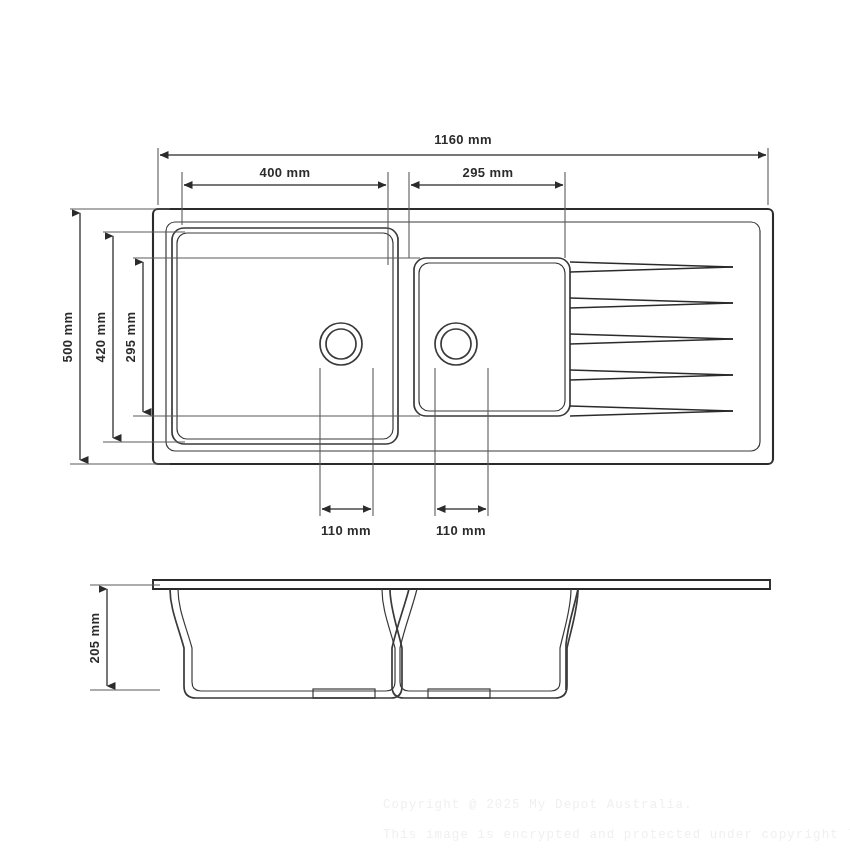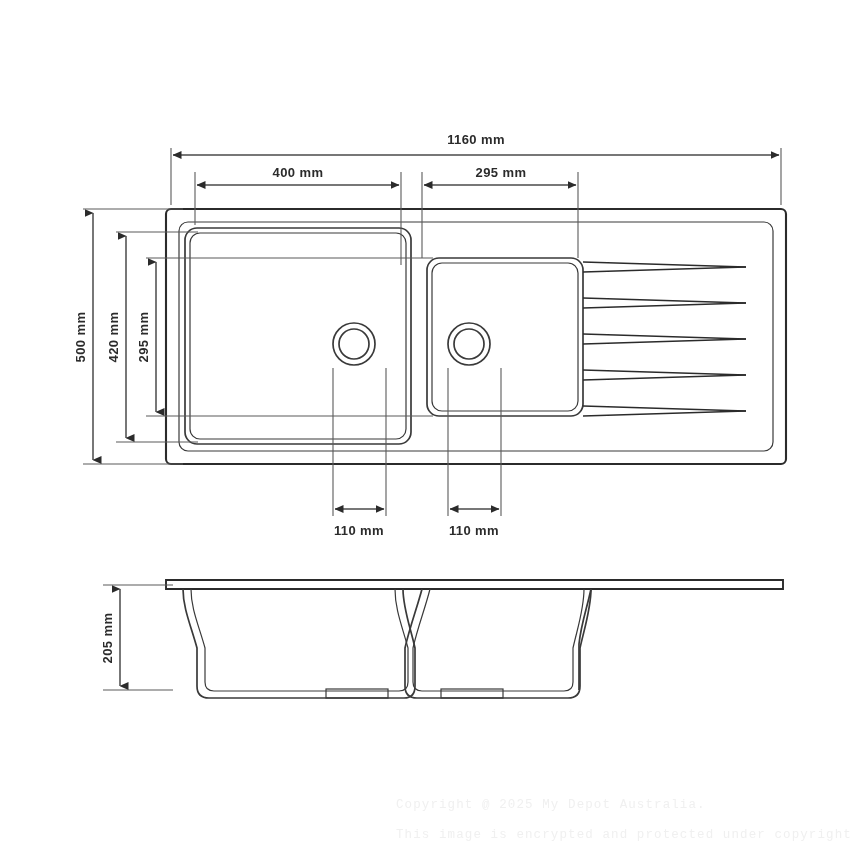--- a/index.html
+++ b/index.html
@@ -9,21 +9,21 @@
   }
   body {
     width: 850px;
     height: 850px;
     position: relative;
     font-family: "Liberation Sans", sans-serif;
     overflow: hidden;
   }
   #drawing-root {
     position: absolute;
-    left: 13px;
+    left: 0;
     top: 0;
     width: 774px;
     height: 850px;
   }
   svg#tech-drawing {
     display: block;
     width: 850px;
     height: 850px;
   }
   .dim-text {

